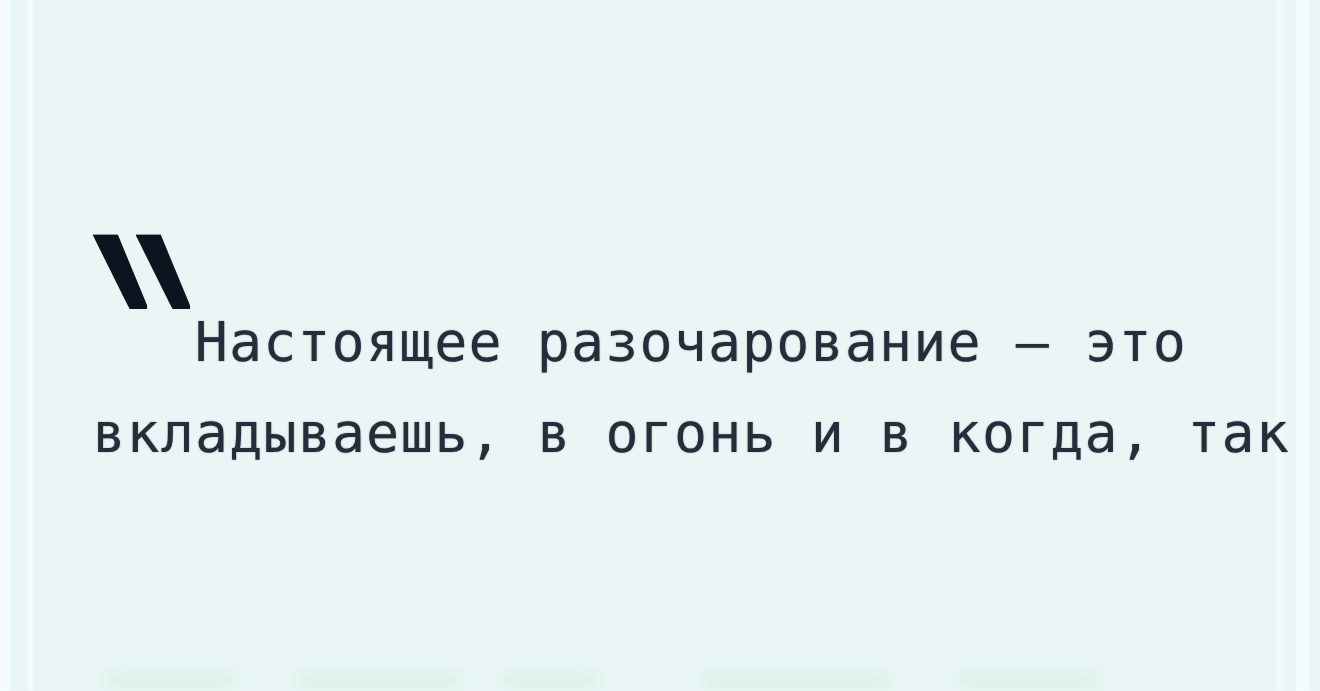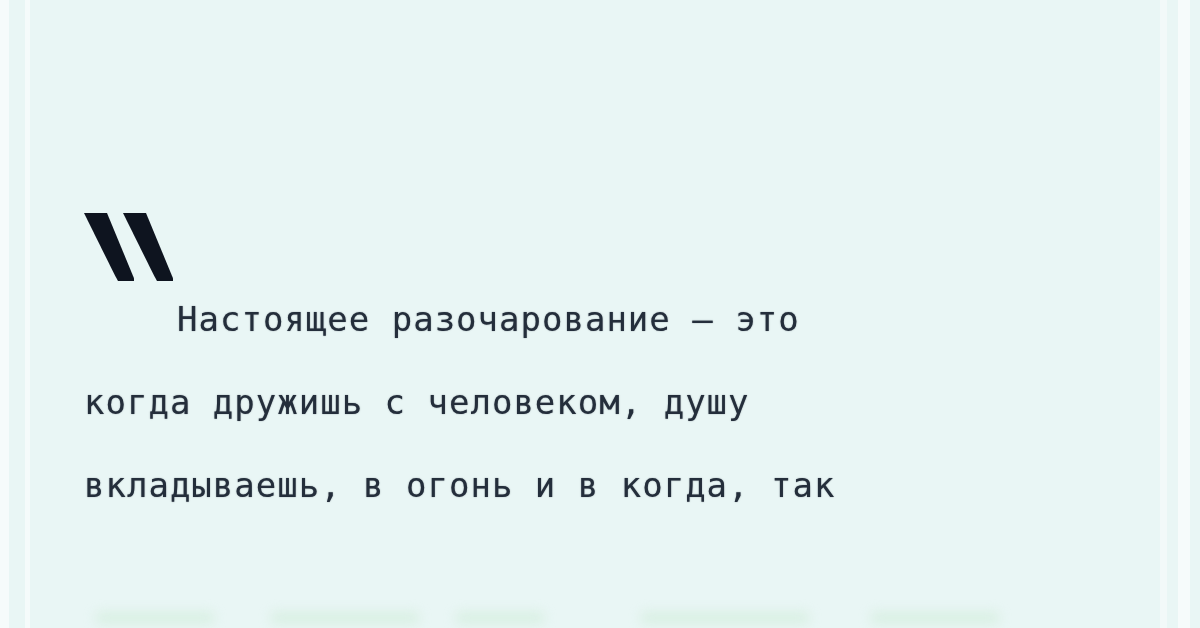--- a/index.html
+++ b/index.html
@@ -35,23 +35,23 @@
   }
   .quote-stroke {
     position: absolute; top: 0; width: 50px; height: 68px;
     background: var(--mark);
     clip-path: polygon(0% 0%, 46% 0%, 100% 96%, 100% 100%, 68% 100%, 62% 92%);
   }
   .quote-stroke.s1 { left: 0; }
   .quote-stroke.s2 { left: 39px; }
   
   .quote-text {
-    position: absolute; left: 84px; top: 302px; width: 1100px;
+    position: absolute; left: 84px; top: 286px; width: 1100px;
     color: var(--text);
-    font-size: 34px;
+    font-size: 50px;
     letter-spacing: 1px;
     line-height: 1;
     text-shadow: 0 0 1.3px rgba(36,46,59,0.55);
     white-space: nowrap;
   }
   .quote-line { height: 83px; }
   .quote-line.indent { padding-left: 93px; }
   
   .bottom-remnant { position: absolute; left: 0; top: 598px; width: 1200px; height: 30px; }
   .remnant-blob {
@@ -75,21 +75,20 @@
   <div class="vline vline-r1"></div>
   <div class="vline vline-r2"></div>
 
   <div class="quote-mark">
     <span class="quote-stroke s1"></span>
     <span class="quote-stroke s2"></span>
   </div>
 
   <div class="quote-text">
     <div class="quote-line indent">Настоящее разочарование — это</div>
-    <div class="quote-line">когда дружишь с человеком, душу</div>
     <div class="quote-line">вкладываешь, в огонь и в когда, так</div>
   </div>
 
   <div class="bottom-remnant">
     <span class="remnant-blob rb1"></span>
     <span class="remnant-blob rb2"></span>
     <span class="remnant-blob rb3"></span>
     <span class="remnant-blob rb4"></span>
     <span class="remnant-blob rb5"></span>
   </div>

